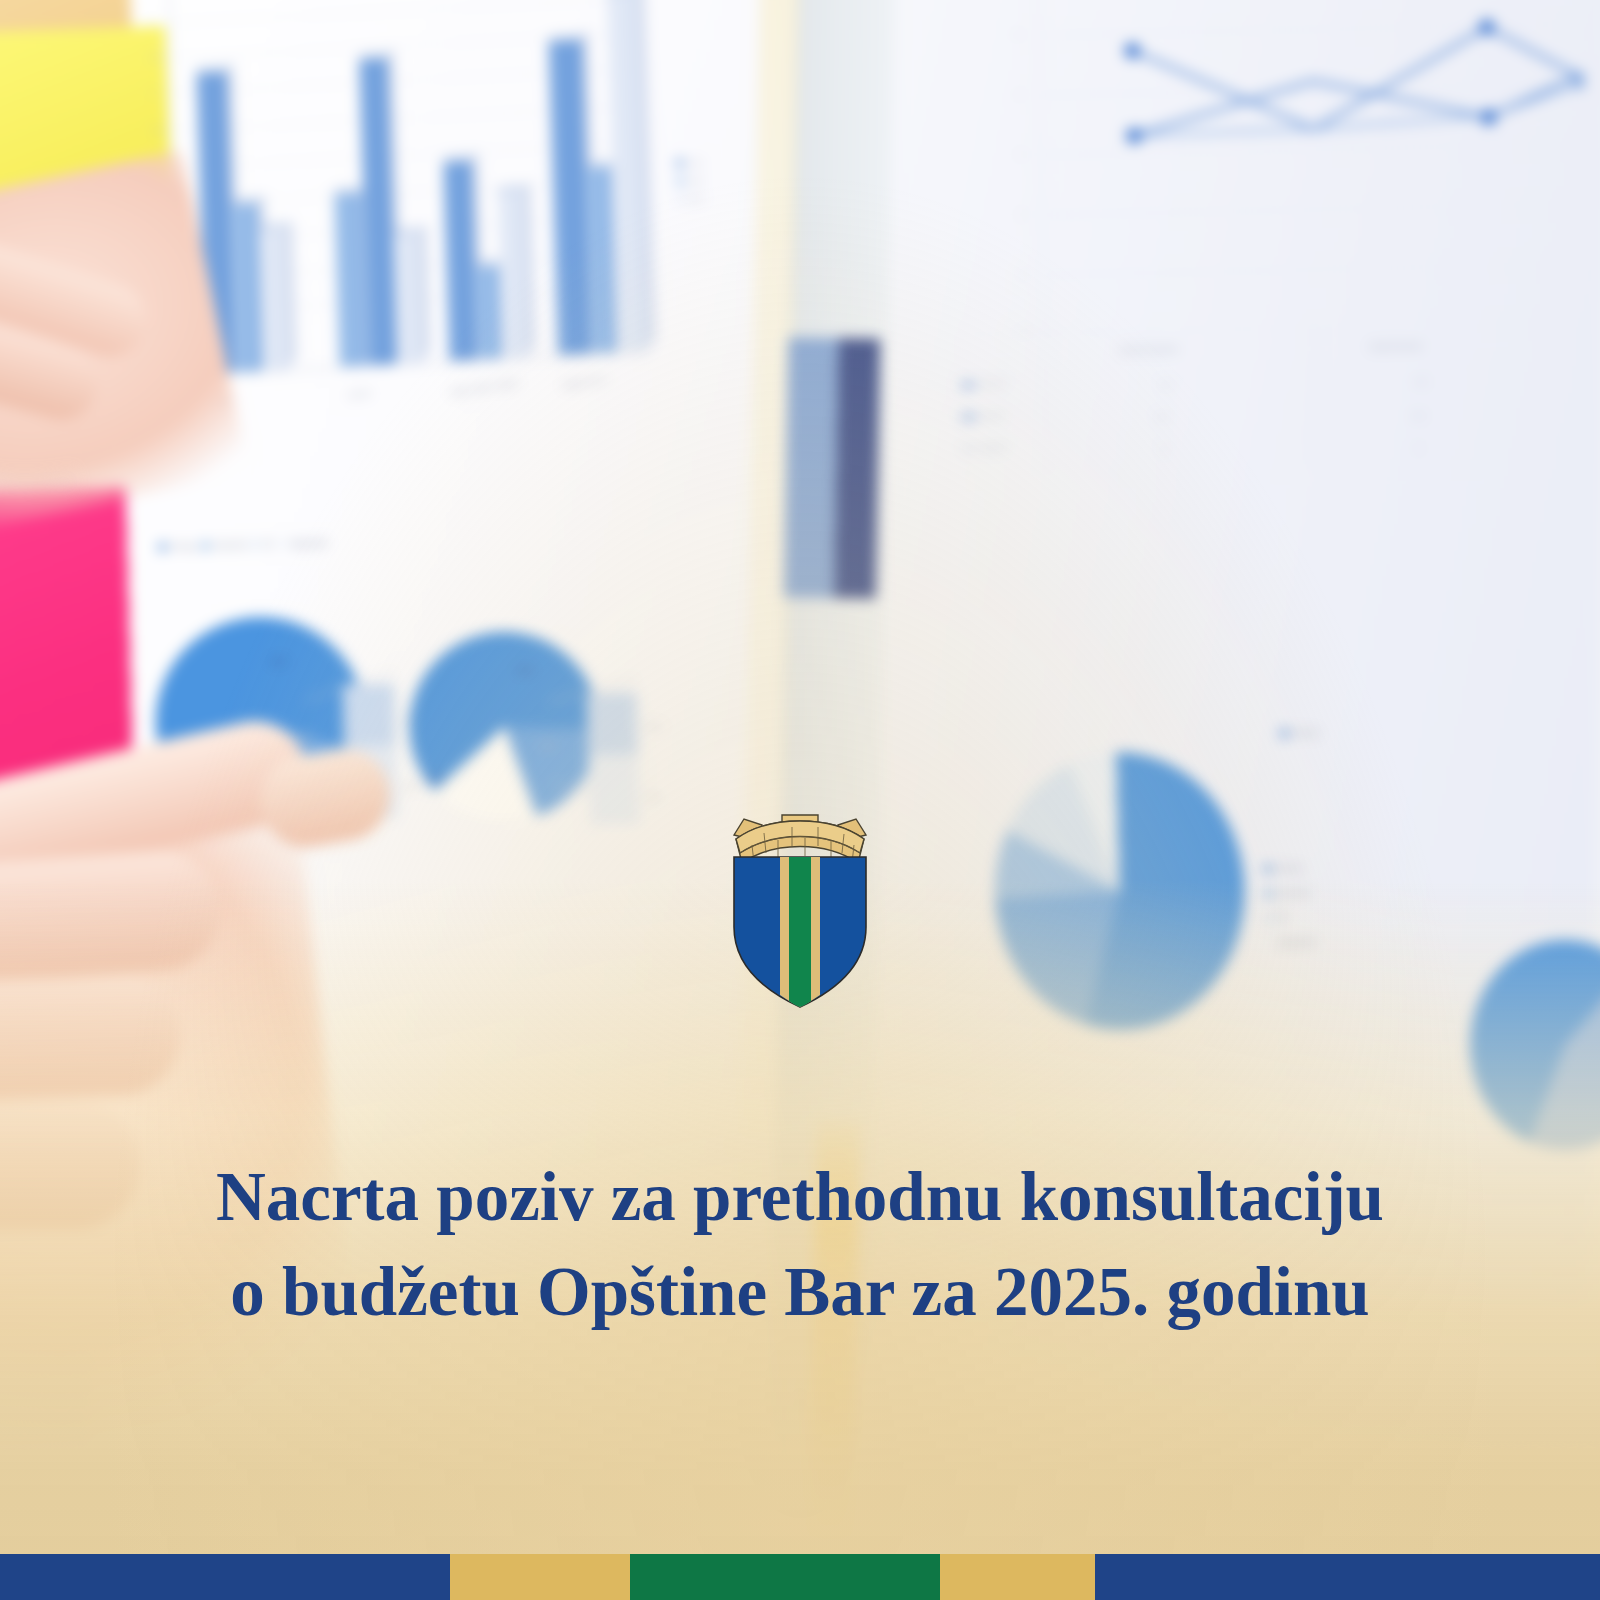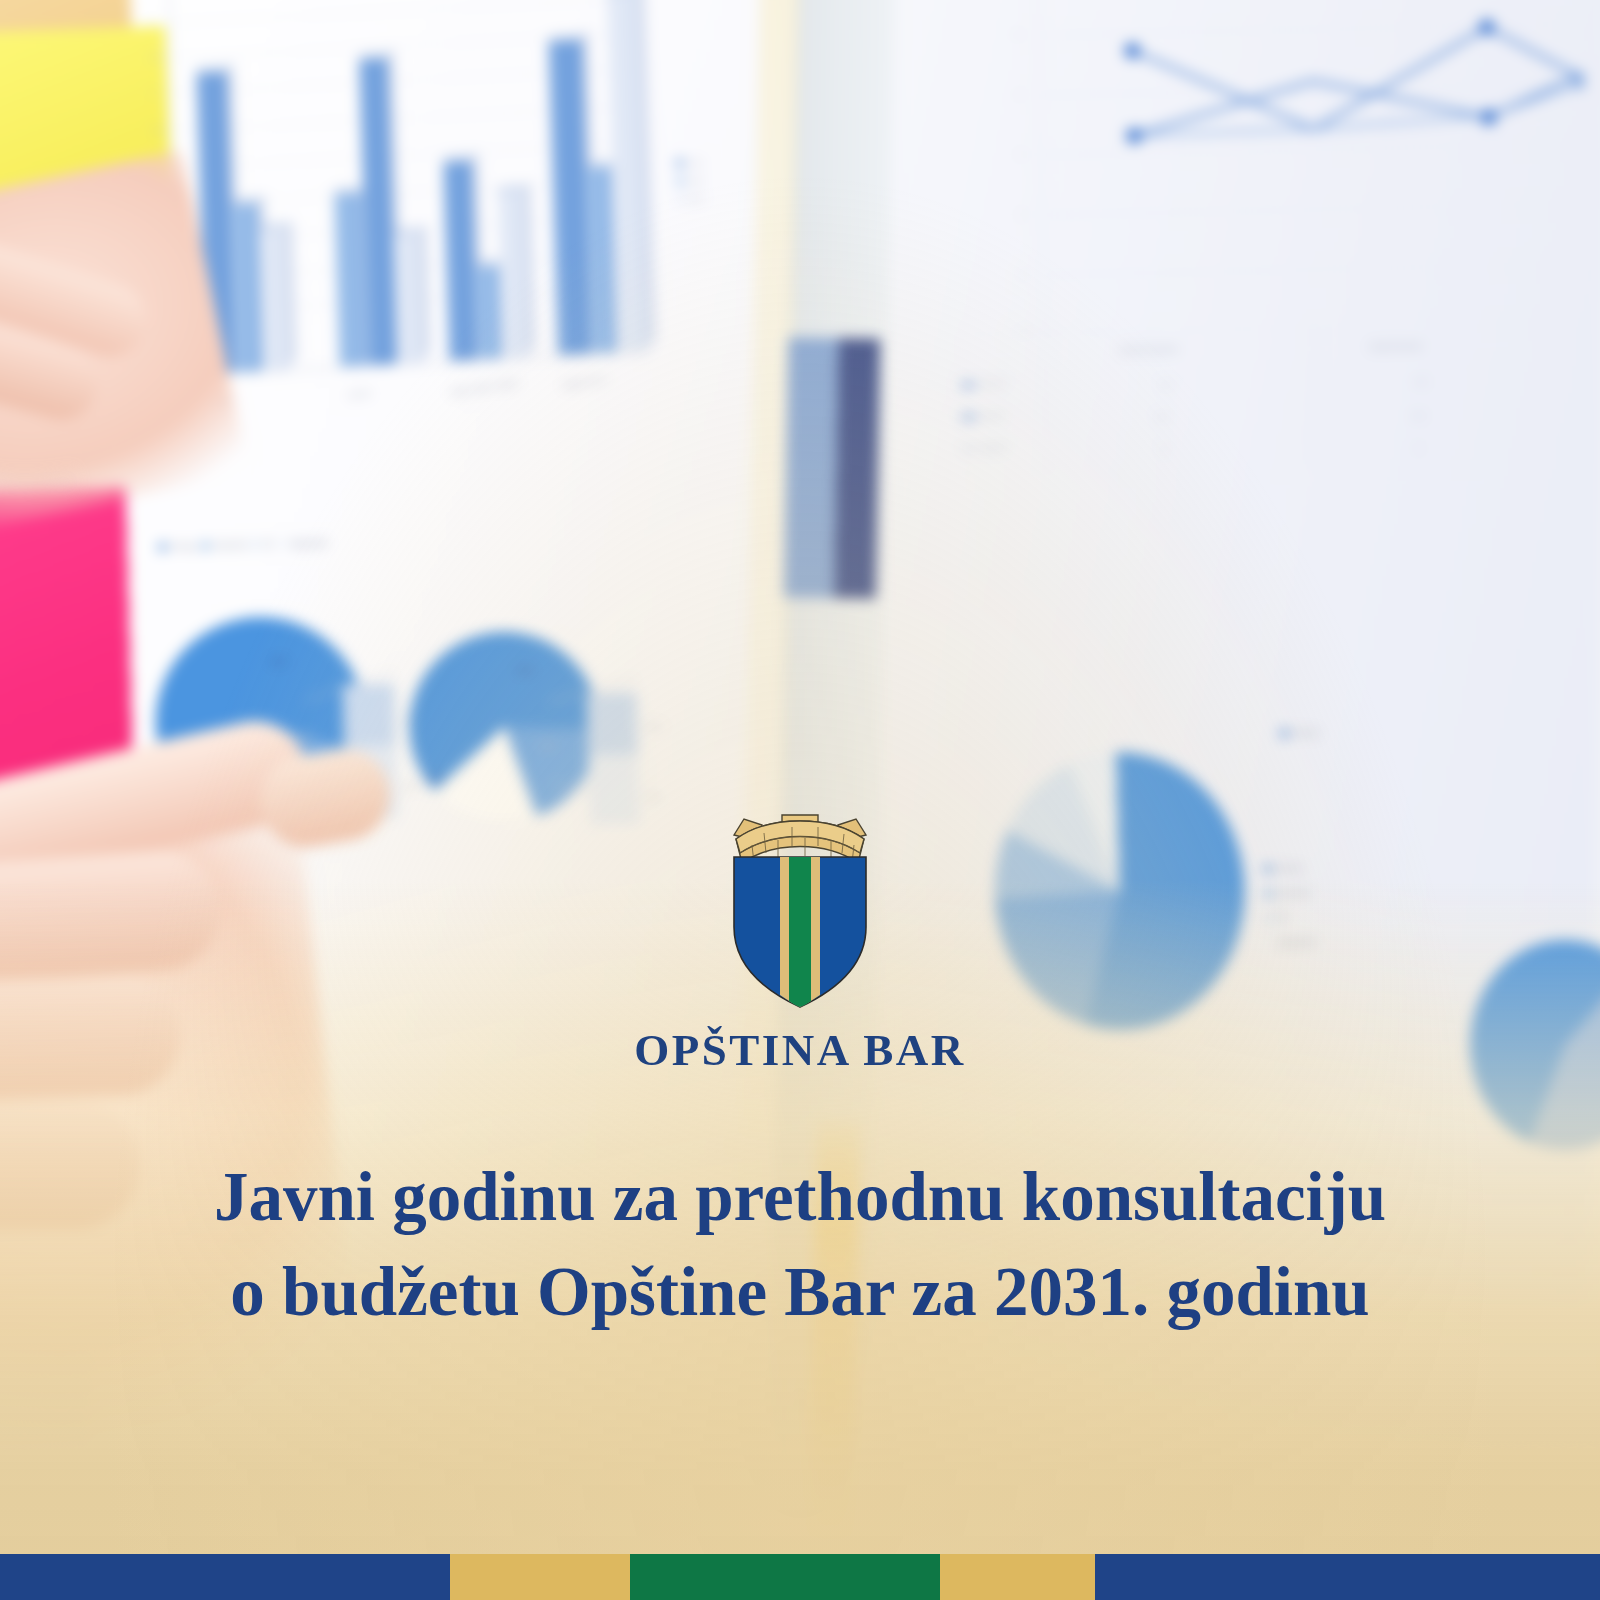--- a/index.html
+++ b/index.html
@@ -404,25 +404,24 @@
         <path d="M91,43 L91,61"></path>
           <path d="M117,45 L117,63"></path>
         <path d="M140,50 L138,68"></path>
       </g>
 
       <path d="M20,62 L152,62 L152,132 C152,176 112,200 86,212 C60,200 20,176 20,132 Z" fill="#14519e" stroke="#2b2b2b" stroke-width="1.6"></path>
       <path d="M66,62 L106,62 L106,200 C99,205 92,209 86,212 C80,209 73,205 66,200 Z" fill="#ddbd78"></path>
       <path d="M75,62 L97,62 L97,206 C93,209 89,211 86,212 C83,211 79,209 75,206 Z" fill="#10854c"></path>
     </svg>
 
-    <div class="org-name">OPŠTINA BAR</div>
 
     <div class="headline">
-      <div>Javni godinu za prethodnu konsultaciju</div>
-      <div>o budžetu Opštine Bar za 2031. godinu</div>
+      <div>Nacrta poziv za prethodnu konsultaciju</div>
+      <div>o budžetu Opštine Bar za 2025. godinu</div>
     </div>
   </div>
 
   <div class="footer">
     <span style="width:450px; background:#1f4488"></span>
     <span style="width:180px; background:#ddb85f"></span>
     <span style="width:310px; background:#0e7745"></span>
     <span style="width:155px; background:#ddb85f"></span>
     <span style="width:505px; background:#1f4488"></span>
   </div>

